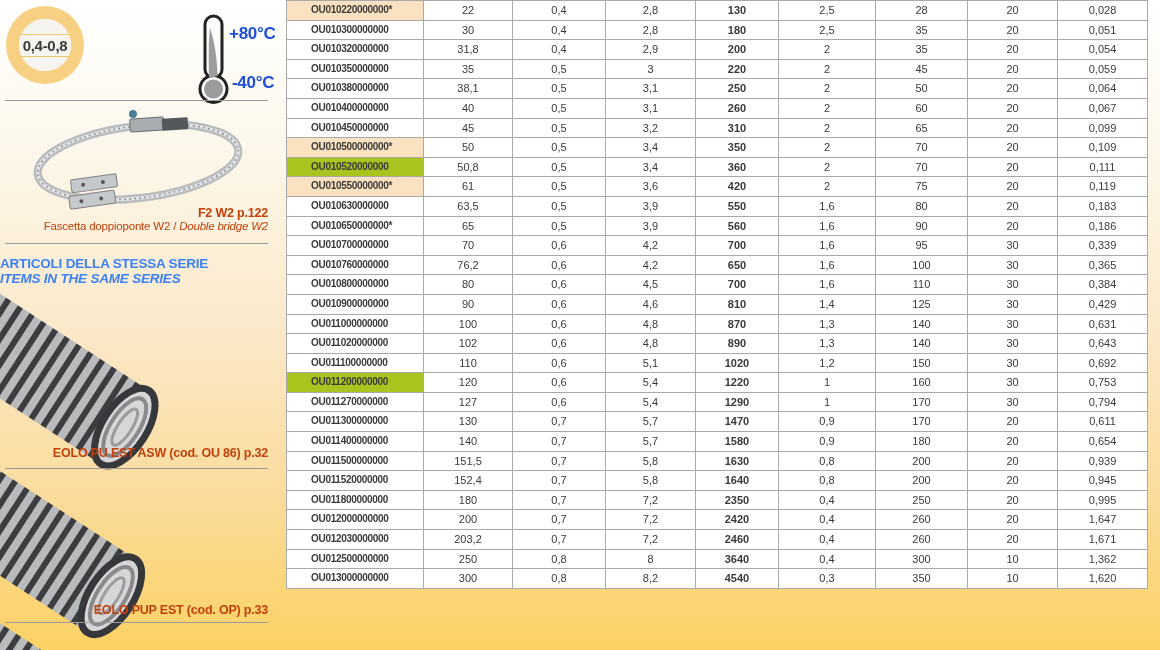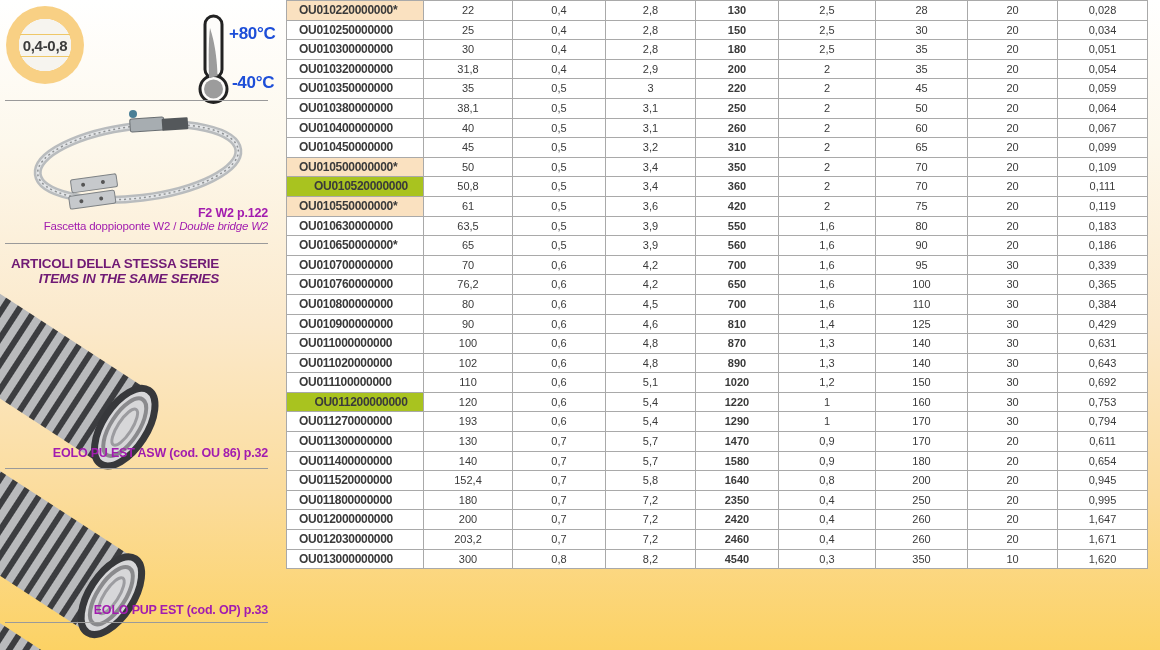--- a/index.html
+++ b/index.html
@@ -17,38 +17,38 @@
   }
   .badge span{
     font-weight:bold;font-size:15px;color:#3b3b3b;letter-spacing:-0.3px;
     border-top:1.5px solid #eec768;border-bottom:1.5px solid #eec768;padding:2px 3px;
   }
   .thermo{position:absolute;left:188px;top:14px;width:46px;height:92px;}
   .temp{position:absolute;font-weight:bold;font-size:17px;color:#1d4ed8;letter-spacing:-0.3px;}
   .temp.max{left:229px;top:24px;}
   .temp.min{left:232px;top:73px;}
   .hr{position:absolute;left:5px;width:263px;border-top:1.5px solid #9a9a9a;}
-  .cap{position:absolute;right:18px;color:#a21caf;letter-spacing:-0.2px;white-space:nowrap;}
+  .cap{position:absolute;right:18px;color:#c2410c;letter-spacing:-0.2px;white-space:nowrap;}
   .cap.bold{font-weight:bold;font-size:12.5px;}
   .cap.reg{font-size:11.5px;}
   .cap .it{font-style:italic;}
-  .series-title{position:absolute;left:11px;top:256px;font-weight:bold;font-size:13.5px;color:#701a75;line-height:15px;letter-spacing:-0.2px;}
-  .series-title .en{font-style:italic;text-align:right;}
+  .series-title{position:absolute;left:0;top:256px;font-weight:bold;font-size:13.5px;color:#3b82f6;line-height:15px;letter-spacing:-0.2px;}
+  .series-title .en{font-style:italic;}
   svg{display:block;}
   
   .tablewrap{position:absolute;left:286px;top:0;}
   table{border-collapse:collapse;table-layout:fixed;width:861px;background:#fff;}
   td{
     border:1px solid #a9a9a9;height:18.6px;line-height:18.6px;padding:0;
     font-size:11px;color:#3a3a3a;text-align:center;white-space:nowrap;overflow:hidden;
   }
-  td.code{text-align:left;padding-left:12px;font-weight:bold;font-size:12px;letter-spacing:-0.3px;}
+  td.code{text-align:left;padding-left:24px;font-weight:bold;font-size:10px;letter-spacing:-0.3px;}
   td.bold{font-weight:bold;}
   td.hl-orange{background:var(--orange-highlight);}
-  td.hl-green{background:var(--green-highlight);text-align:center;}
+  td.hl-green{background:var(--green-highlight);}
 </style>
 </head>
 <body>
 
 <aside class="sidebar">
 
   <div class="badge">
     <span>0,4-0,8</span>
   </div>
 
@@ -150,31 +150,20 @@
           <td>22</td>
           <td>0,4</td>
           <td>2,8</td>
           <td class="bold">130</td>
           <td>2,5</td>
           <td>28</td>
           <td>20</td>
           <td>0,028</td>
         </tr>
         <tr>
-          <td class="code">OU010250000000</td>
-          <td>25</td>
-          <td>0,4</td>
-          <td>2,8</td>
-          <td class="bold">150</td>
-          <td>2,5</td>
-          <td>30</td>
-          <td>20</td>
-          <td>0,034</td>
-        </tr>
-        <tr>
           <td class="code">OU010300000000</td>
           <td>30</td>
           <td>0,4</td>
           <td>2,8</td>
           <td class="bold">180</td>
           <td>2,5</td>
           <td>35</td>
           <td>20</td>
           <td>0,051</td>
         </tr>
@@ -371,21 +360,21 @@
           <td>0,6</td>
           <td>5,4</td>
           <td class="bold">1220</td>
           <td>1</td>
           <td>160</td>
           <td>30</td>
           <td>0,753</td>
         </tr>
         <tr>
           <td class="code">OU011270000000</td>
-          <td>193</td>
+          <td>127</td>
           <td>0,6</td>
           <td>5,4</td>
           <td class="bold">1290</td>
           <td>1</td>
           <td>170</td>
           <td>30</td>
           <td>0,794</td>
         </tr>
         <tr>
           <td class="code">OU011300000000</td>
@@ -403,20 +392,31 @@
           <td>140</td>
           <td>0,7</td>
           <td>5,7</td>
           <td class="bold">1580</td>
           <td>0,9</td>
           <td>180</td>
           <td>20</td>
           <td>0,654</td>
         </tr>
         <tr>
+          <td class="code">OU011500000000</td>
+          <td>151,5</td>
+          <td>0,7</td>
+          <td>5,8</td>
+          <td class="bold">1630</td>
+          <td>0,8</td>
+          <td>200</td>
+          <td>20</td>
+          <td>0,939</td>
+        </tr>
+        <tr>
           <td class="code">OU011520000000</td>
           <td>152,4</td>
           <td>0,7</td>
           <td>5,8</td>
           <td class="bold">1640</td>
           <td>0,8</td>
           <td>200</td>
           <td>20</td>
           <td>0,945</td>
         </tr>
@@ -445,20 +445,31 @@
         <tr>
           <td class="code">OU012030000000</td>
           <td>203,2</td>
           <td>0,7</td>
           <td>7,2</td>
           <td class="bold">2460</td>
           <td>0,4</td>
           <td>260</td>
           <td>20</td>
           <td>1,671</td>
+        </tr>
+        <tr>
+          <td class="code">OU012500000000</td>
+          <td>250</td>
+          <td>0,8</td>
+          <td>8</td>
+          <td class="bold">3640</td>
+          <td>0,4</td>
+          <td>300</td>
+          <td>10</td>
+          <td>1,362</td>
         </tr>
         <tr>
           <td class="code">OU013000000000</td>
           <td>300</td>
           <td>0,8</td>
           <td>8,2</td>
           <td class="bold">4540</td>
           <td>0,3</td>
           <td>350</td>
           <td>10</td>

